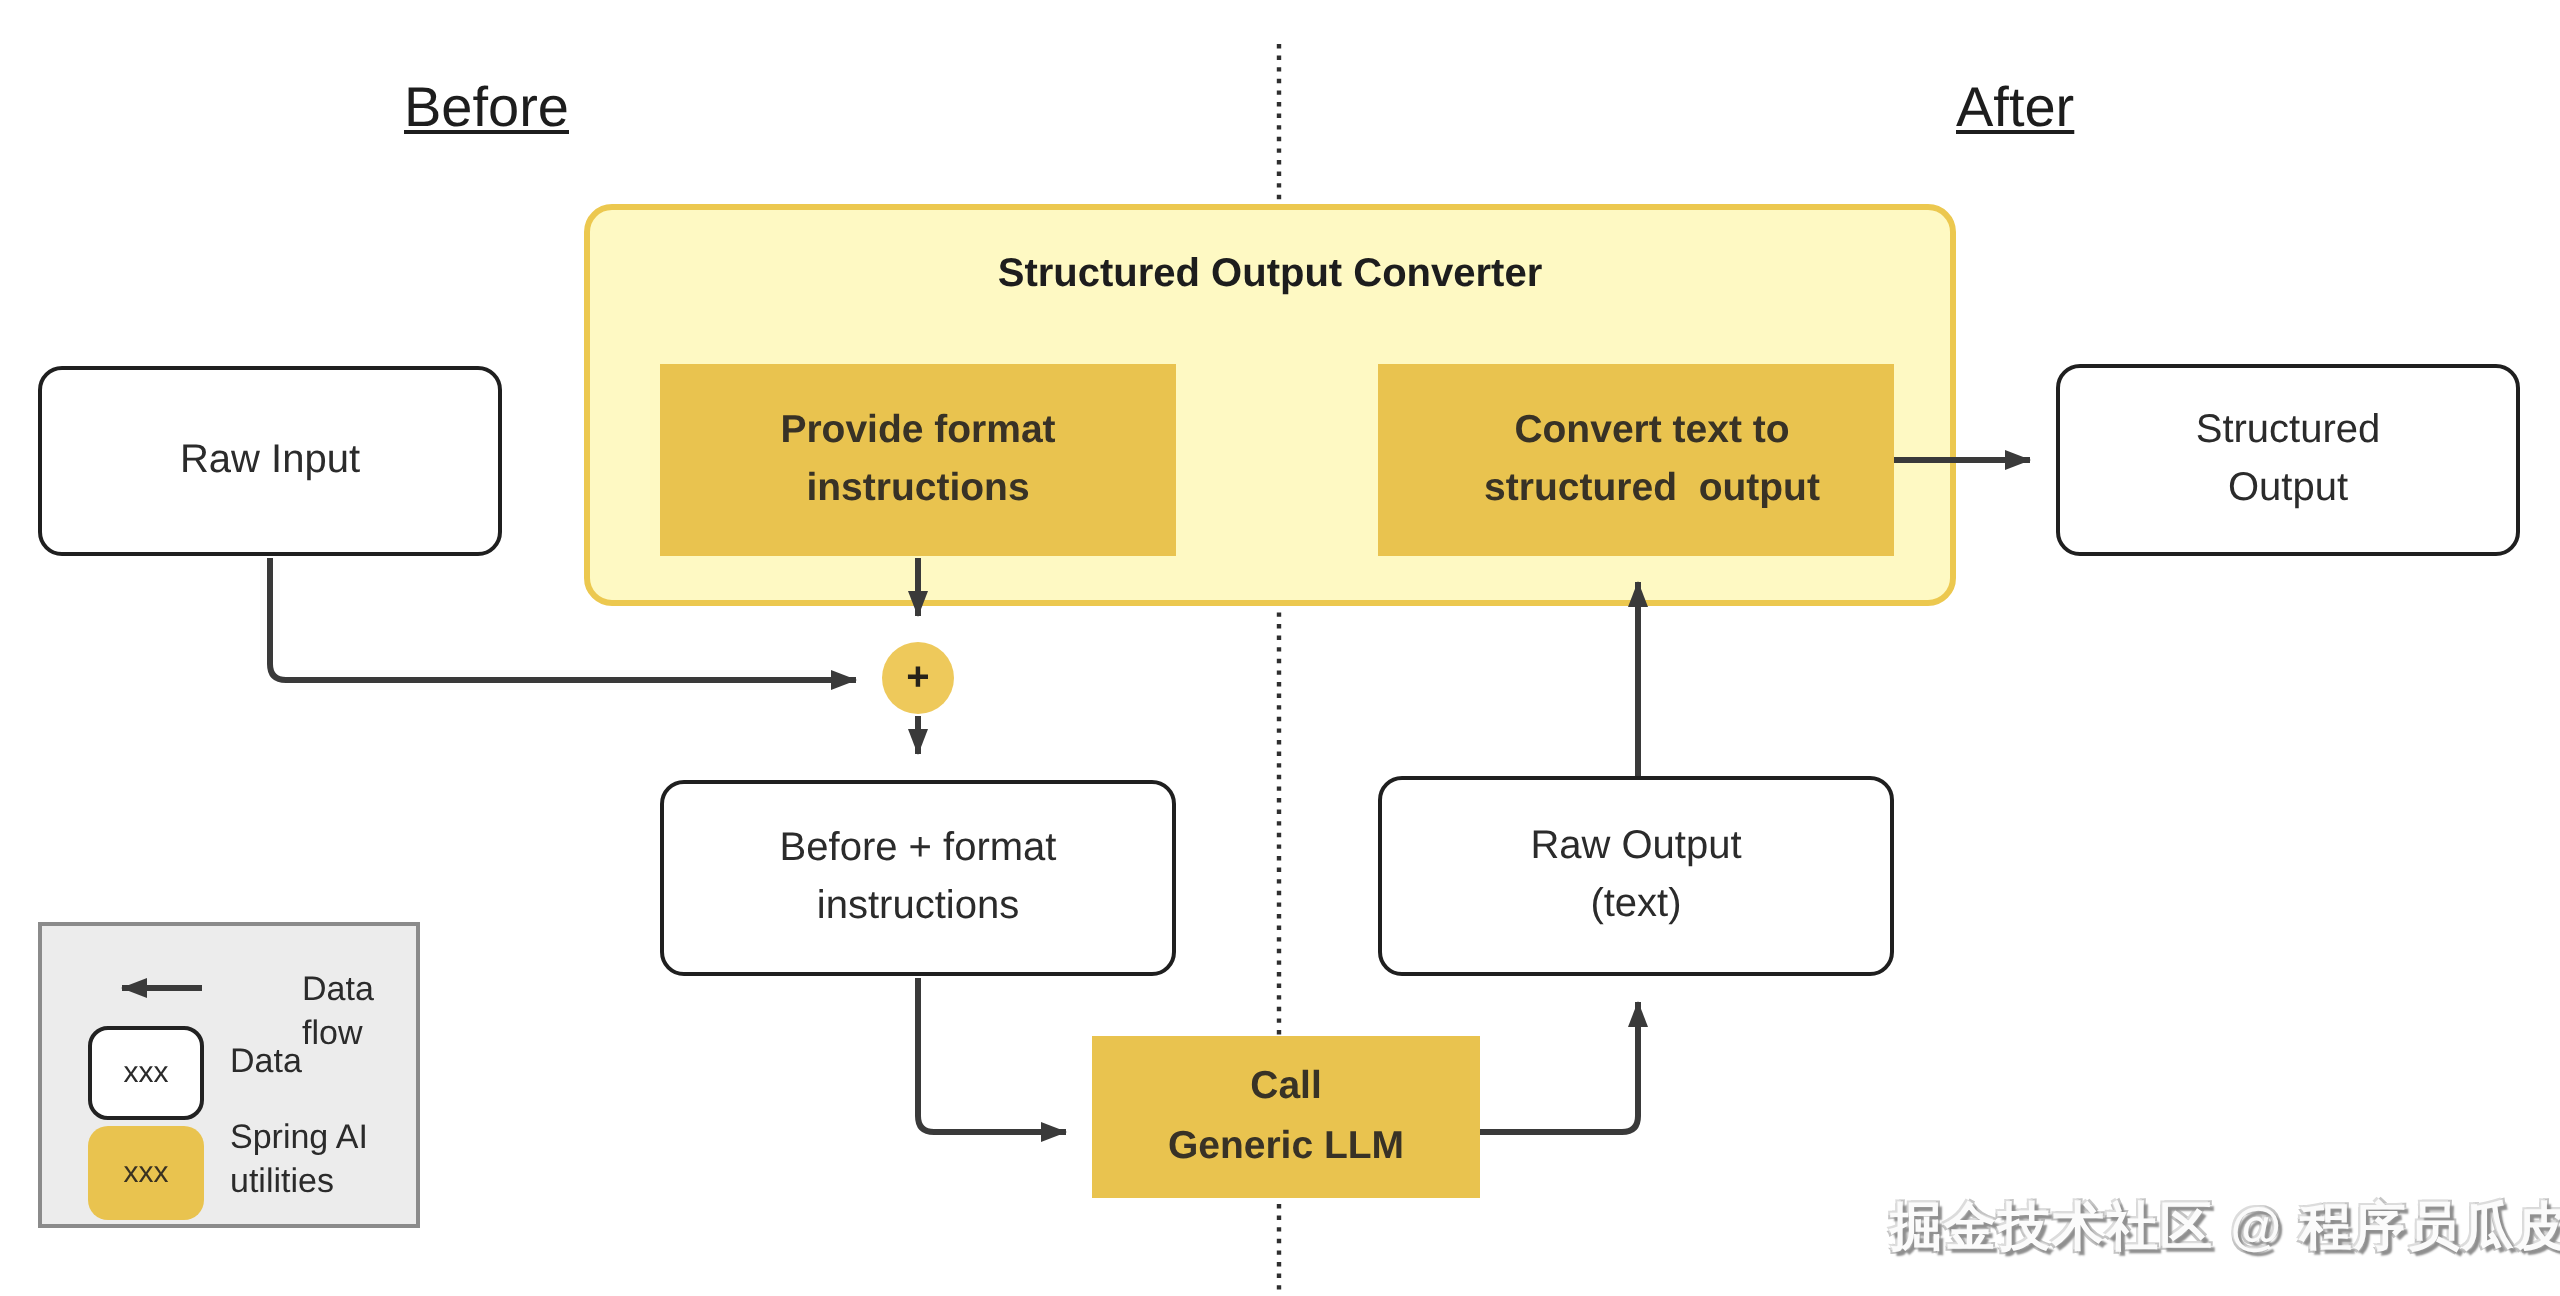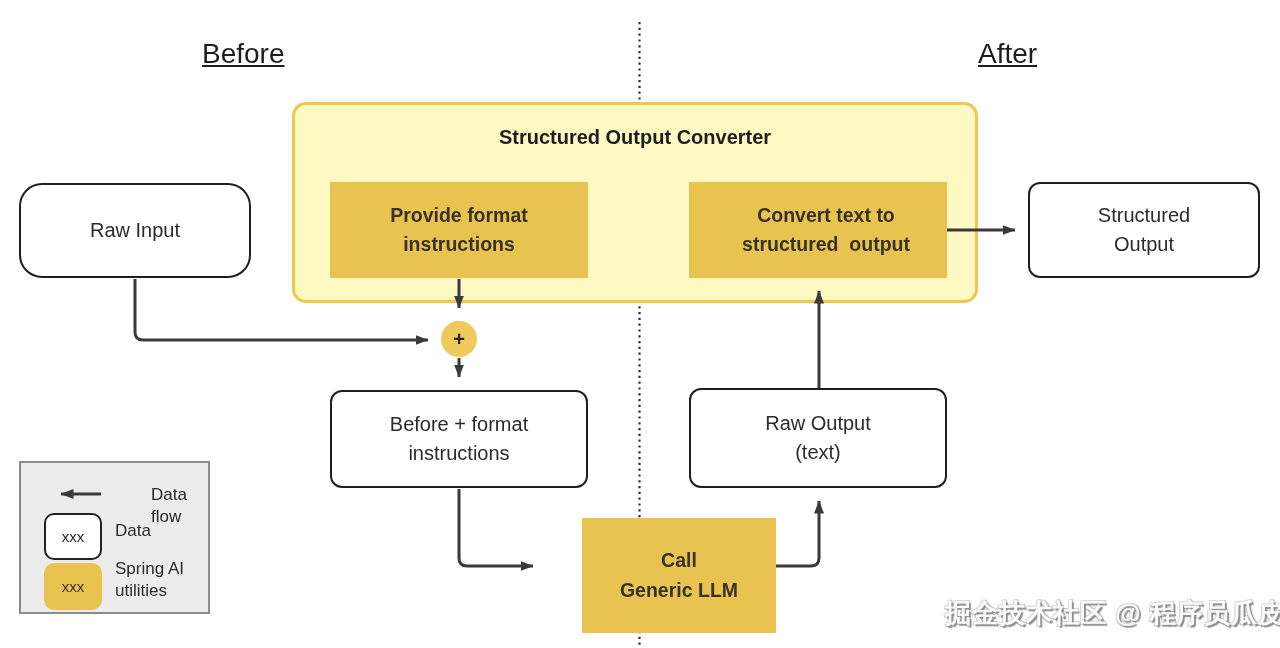--- a/index.html
+++ b/index.html
@@ -94,40 +94,40 @@
       <path d="M135 279 L135 332 Q135 340 143 340 L428 340" marker-end="url(#ah)"></path>
       <path d="M459 279 L459 308" marker-end="url(#ah)"></path>
       <path d="M459 358 L459 377" marker-end="url(#ah)"></path>
       <path d="M459 489 L459 558 Q459 566 467 566 L533 566" marker-end="url(#ah)"></path>
       <path d="M740 566 L811 566 Q819 566 819 558 L819 501" marker-end="url(#ah)"></path>
       <path d="M819 388 L819 291" marker-end="url(#ah)"></path>
       <path d="M947 230 L1015 230" marker-end="url(#ah)"></path>
     </g>
   </svg>
 
-  <div class="wbox" style="left:19px; top:183px; width:232px; height:95px;border-radius:23px;">Raw Input</div>
+  <div class="wbox" style="left:19px; top:183px; width:232px; height:95px;">Raw Input</div>
 
   <div class="ybox" style="left:330px; top:182px; width:258px; height:96px;">Provide format
 instructions</div>
 
   <div class="ybox" style="left:689px; top:182px; width:258px; height:96px;padding-left:16px;">Convert text to
 structured  output</div>
 
   <div class="wbox" style="left:1028px; top:182px; width:232px; height:96px;">Structured
 Output</div>
 
   <div class="plus-circle">+</div>
 
   <div class="wbox" style="left:330px; top:390px; width:258px; height:98px;">Before + format
 instructions</div>
 
   <div class="wbox" style="left:689px; top:388px; width:258px; height:100px;">Raw Output
 (text)</div>
 
-  <div class="ybox" style="left:546px; top:518px; width:194px; height:115px;margin-left:36px;">Call
+  <div class="ybox" style="left:546px; top:518px; width:194px; height:81px;">Call
 Generic LLM</div>
 
   <div class="legend">
     <svg style="position:absolute; left:24px; top:23px;" width="58" height="16">
       <defs>
         <marker id="ah2" markerWidth="15" markerHeight="12" refX="12.5" refY="5" orient="auto" markerUnits="userSpaceOnUse">
           <path d="M0,0 L13,5 L0,10 Z" fill="#3a3a3a"></path>
         </marker>
       </defs>
       <path d="M56 8 L16 8" stroke="#3a3a3a" stroke-width="3" fill="none" marker-end="url(#ah2)"></path>

